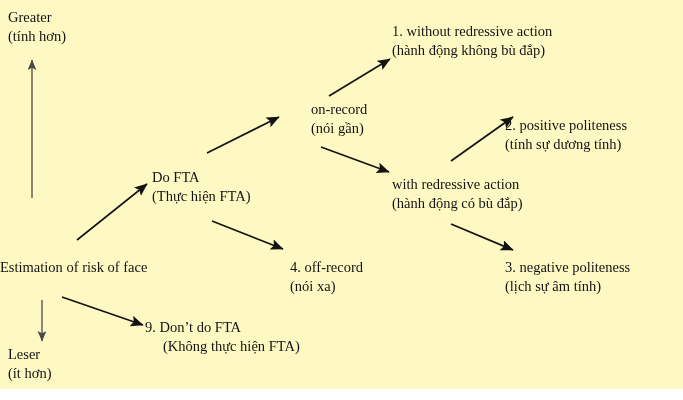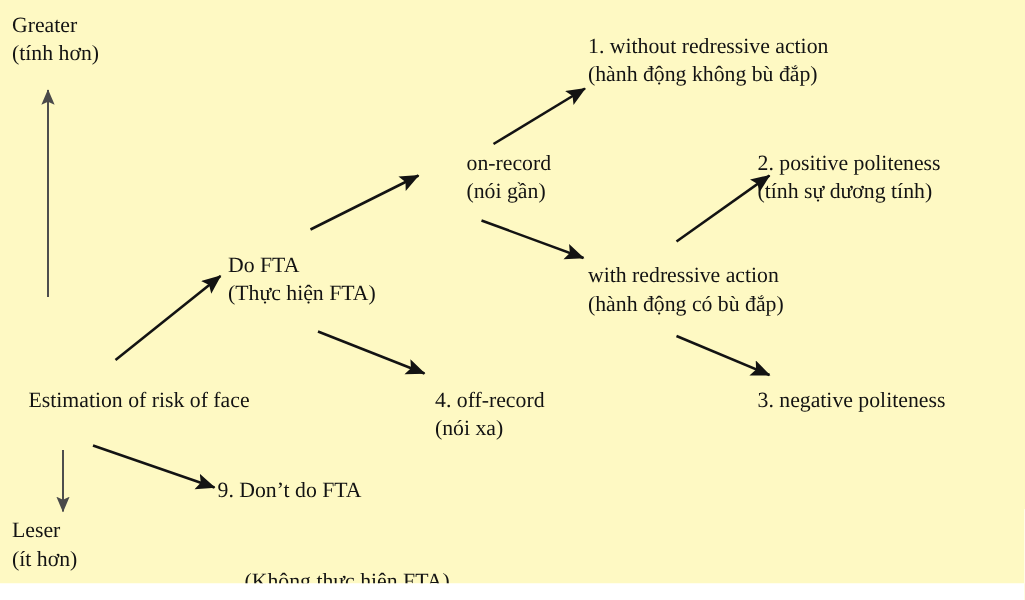--- a/index.html
+++ b/index.html
@@ -26,41 +26,40 @@
     color: #131313;
   }
   .node .ln {
     display: block;
   }
   .node.center .ln {
     text-align: left;
   }
   .node.indent .ln.sub {
     padding-left: 18px;
-    margin-top: 42px;
   }
   svg#edges {
     position: absolute;
     left: 0;
     top: 0;
     width: 683px;
     height: 400px;
     pointer-events: none;
   }
   
   #n-greater        { left: 8px;   top: 8px; }
   #n-leser          { left: 8px;   top: 345px; }
-  #n-estimation     { left: 19px;   top: 258px; }
+  #n-estimation     { left: 0;   top: 258px; }
   #n-dofta          { left: 152px; top: 168px; }
   #n-dontdofta      { left: 145px; top: 318px; }
   #n-offrecord      { left: 290px; top: 258px; }
   #n-onrecord       { left: 287px; top: 100px; margin-left: 24px; }
   #n-without        { left: 392px; top: 22px; }
   #n-with           { left: 392px; top: 175px; }
-  #n-positive       { left: 505px; top: 100px; }
+  #n-positive       { left: 505px; top: 116px; }
   #n-negative       { left: 505px; top: 258px; }
 </style>
 </head>
 <body>
 
 <div id="canvas">
 
   <svg id="edges" viewBox="0 0 683 400">
     <defs>
       <marker id="ah" markerWidth="9" markerHeight="9" refX="7.2" refY="3.2" orient="auto" markerUnits="strokeWidth">
@@ -136,15 +135,16 @@
     <span class="ln">(hành động có bù đắp)</span>
   </div>
 
   <div class="node center" id="n-positive">
     <span class="ln">2. positive politeness</span>
     <span class="ln">(tính sự dương tính)</span>
   </div>
 
   <div class="node center" id="n-negative">
     <span class="ln">3. negative politeness</span>
+    <span class="ln">(lịch sự âm tính)</span>
   </div>
 
 </div>
 
 </body></html>

